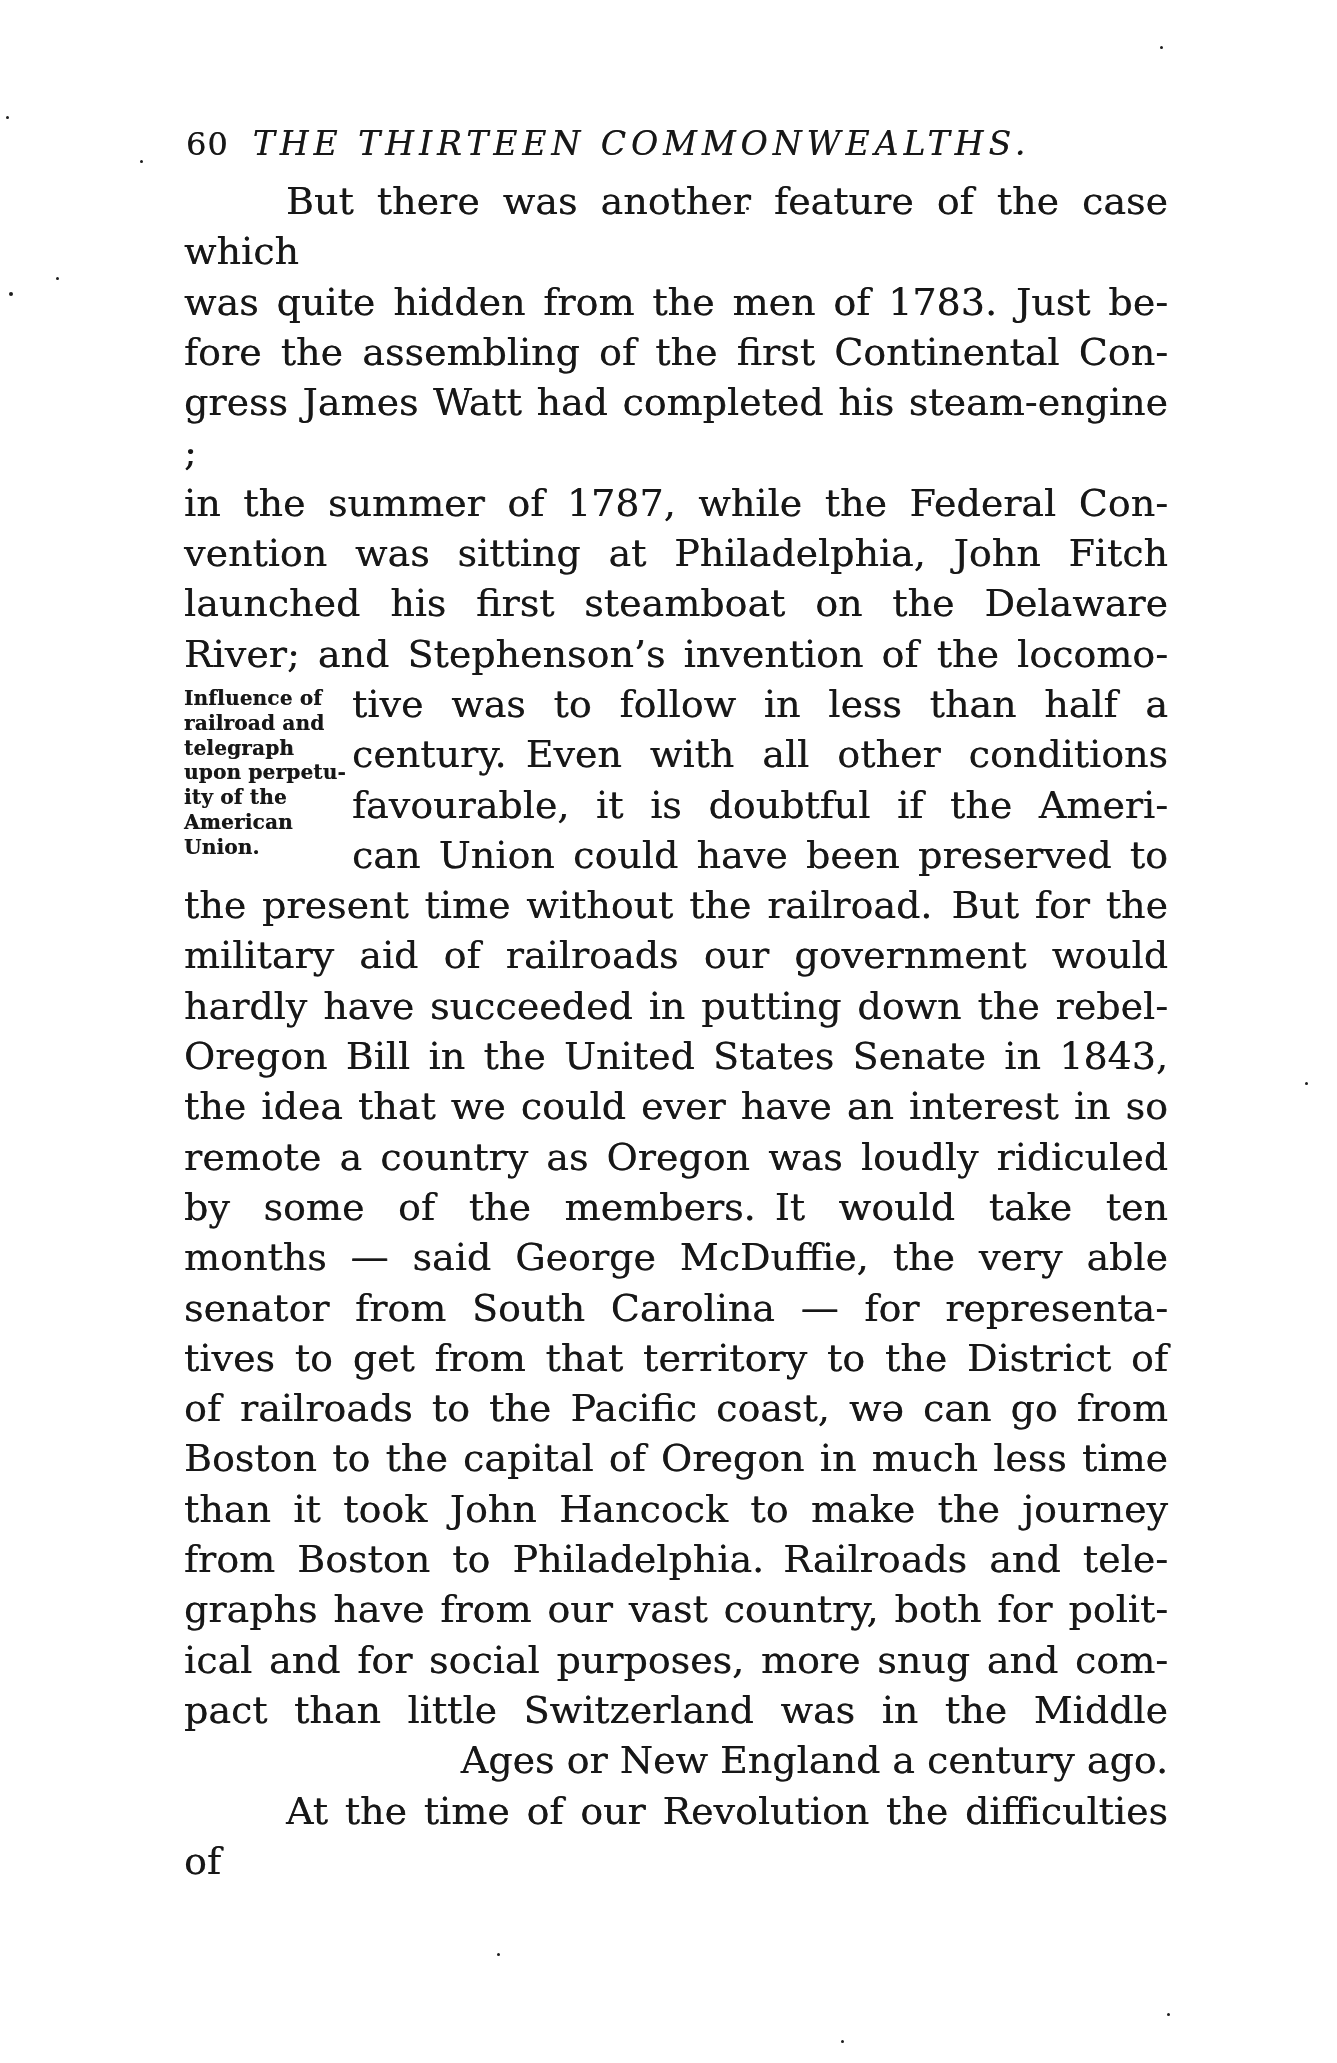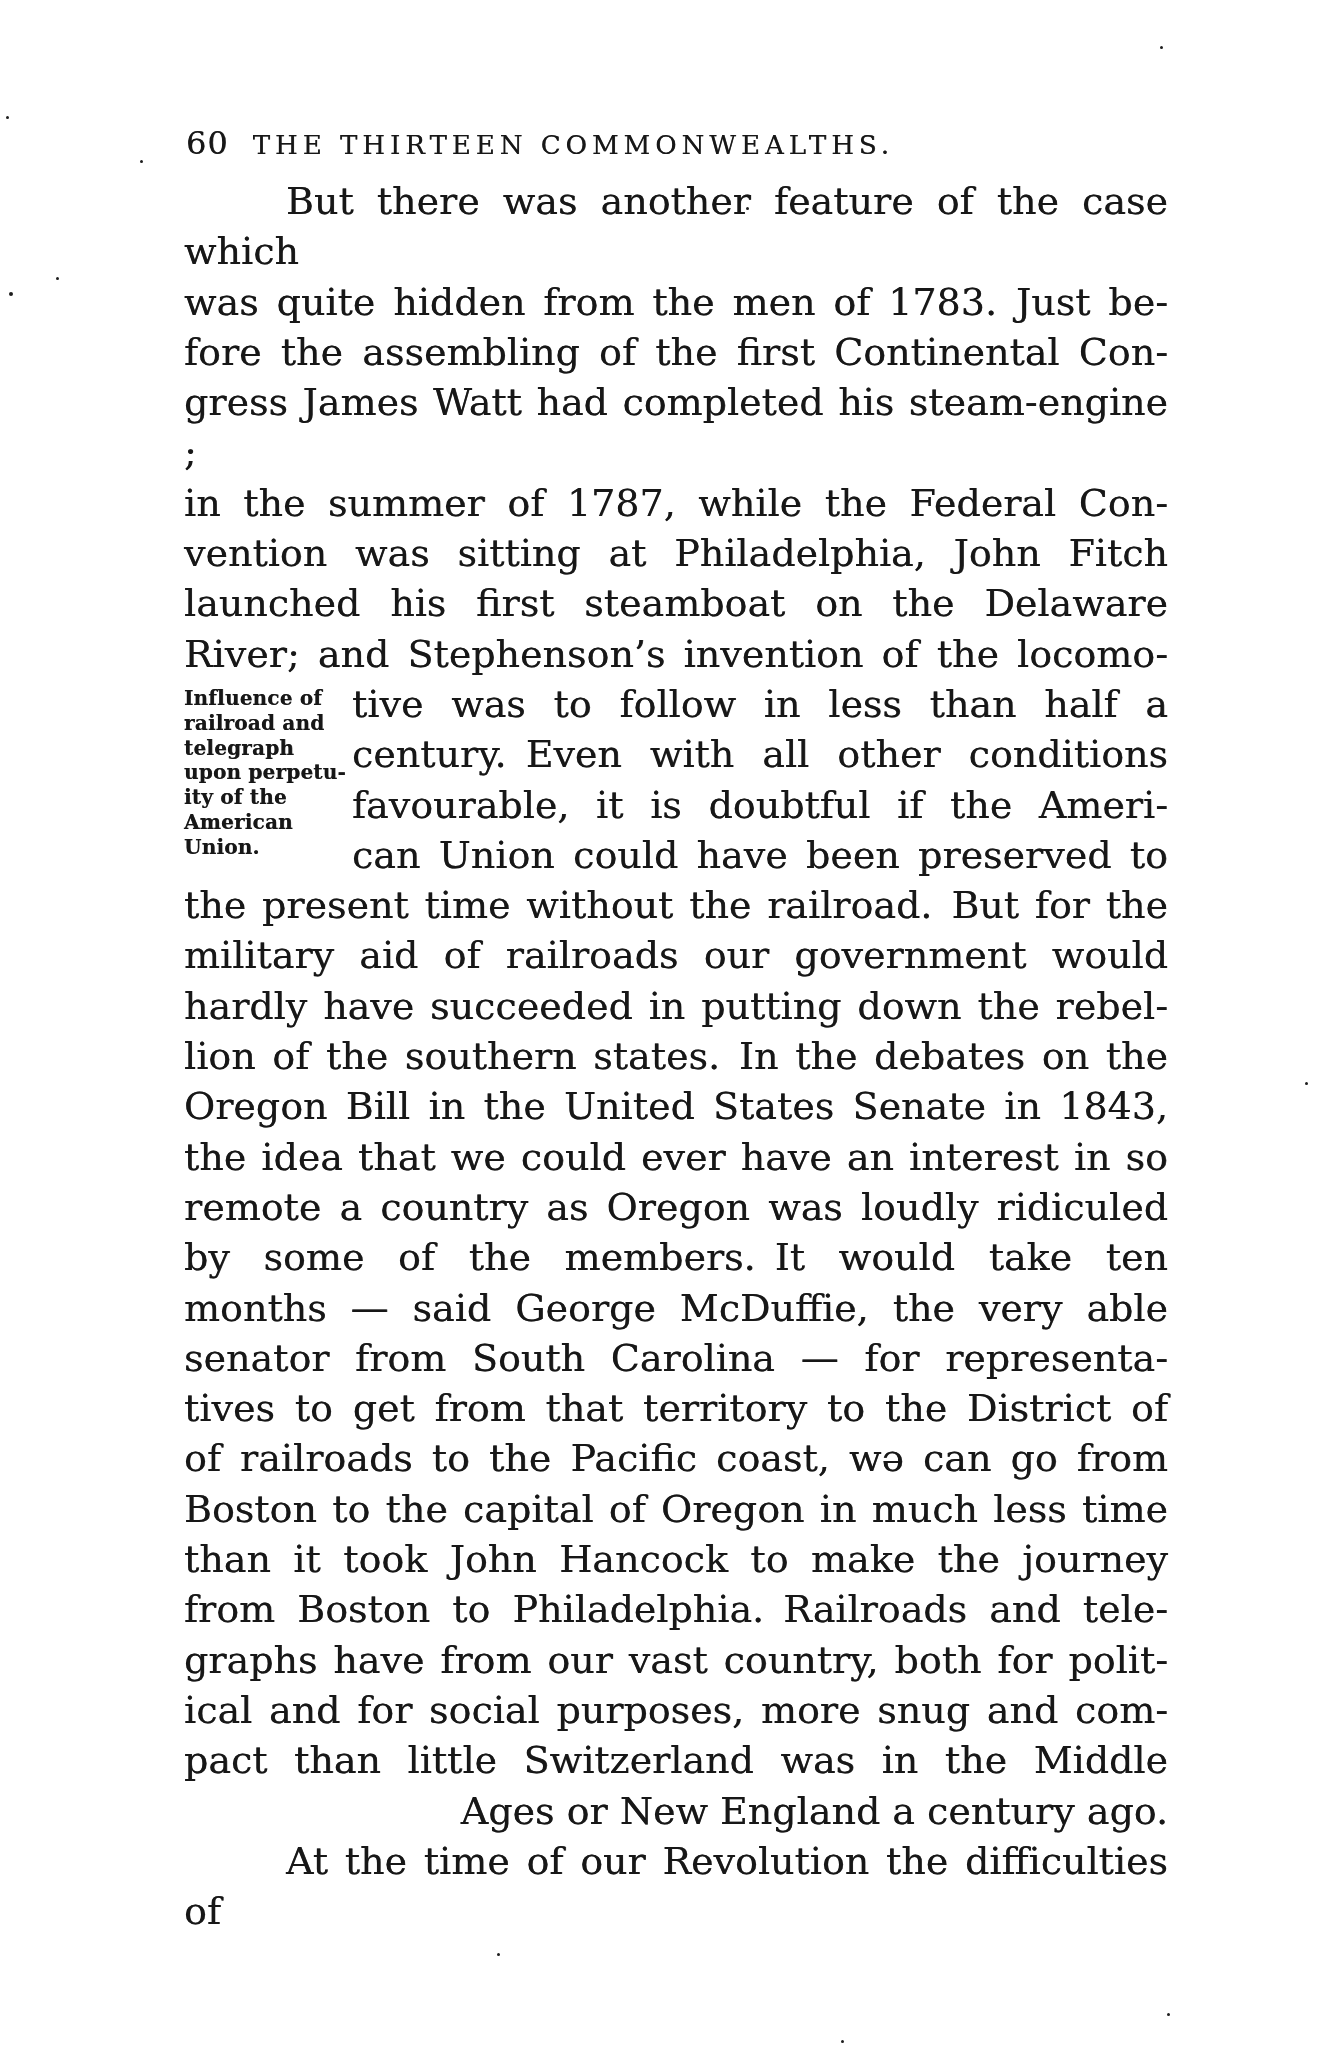--- a/index.html
+++ b/index.html
@@ -13,21 +13,21 @@
   }
   .scan-ink { text-shadow: 0.3px 0.3px 0.6px rgba(25,25,25,0.75); }
 
   
   .header {
     position:absolute; top:124px; left:186px; width:984px;
     display:flex; align-items:baseline;
   }
   .folio { font-size:32px; letter-spacing:1px; }
   .running-title {
-    font-size:26px; letter-spacing:5px;
+    font-style:italic; font-size:33px; letter-spacing:5px;
     margin-left:24px; white-space:nowrap;
   }
 
   
   .text-body {
     position:absolute; top:176px; left:184px; width:984px;
     font-size:38px;
   }
   .bline { line-height:50.3px; }
   .just  { text-align:justify; text-align-last:justify; }
@@ -79,21 +79,20 @@
         <div class="narrow-col">
           <div class="bline just">tive was to follow in less than half a</div>
           <div class="bline just">century. Even with all other conditions</div>
           <div class="bline just">favourable, it is doubtful if the Ameri-</div>
           <div class="bline just">can Union could have been preserved to</div>
         </div>
       </div>
       <div class="bline just">the present time without the railroad. But for the</div>
       <div class="bline just">military aid of railroads our government would</div>
       <div class="bline just">hardly have succeeded in putting down the rebel-</div>
-      <div class="bline just">lion of the southern states. In the debates on the</div>
       <div class="bline just">Oregon Bill in the United States Senate in 1843,</div>
       <div class="bline just">the idea that we could ever have an interest in so</div>
       <div class="bline just">remote a country as Oregon was loudly ridiculed</div>
       <div class="bline just">by some of the members. It would take ten</div>
       <div class="bline just">months — said George McDuffie, the very able</div>
       <div class="bline just">senator from South Carolina — for representa-</div>
       <div class="bline just">tives to get from that territory to the District of</div>
       <div class="bline just">of railroads to the Pacific coast, wə can go from</div>
       <div class="bline just">Boston to the capital of Oregon in much less time</div>
       <div class="bline just">than it took John Hancock to make the journey</div>

